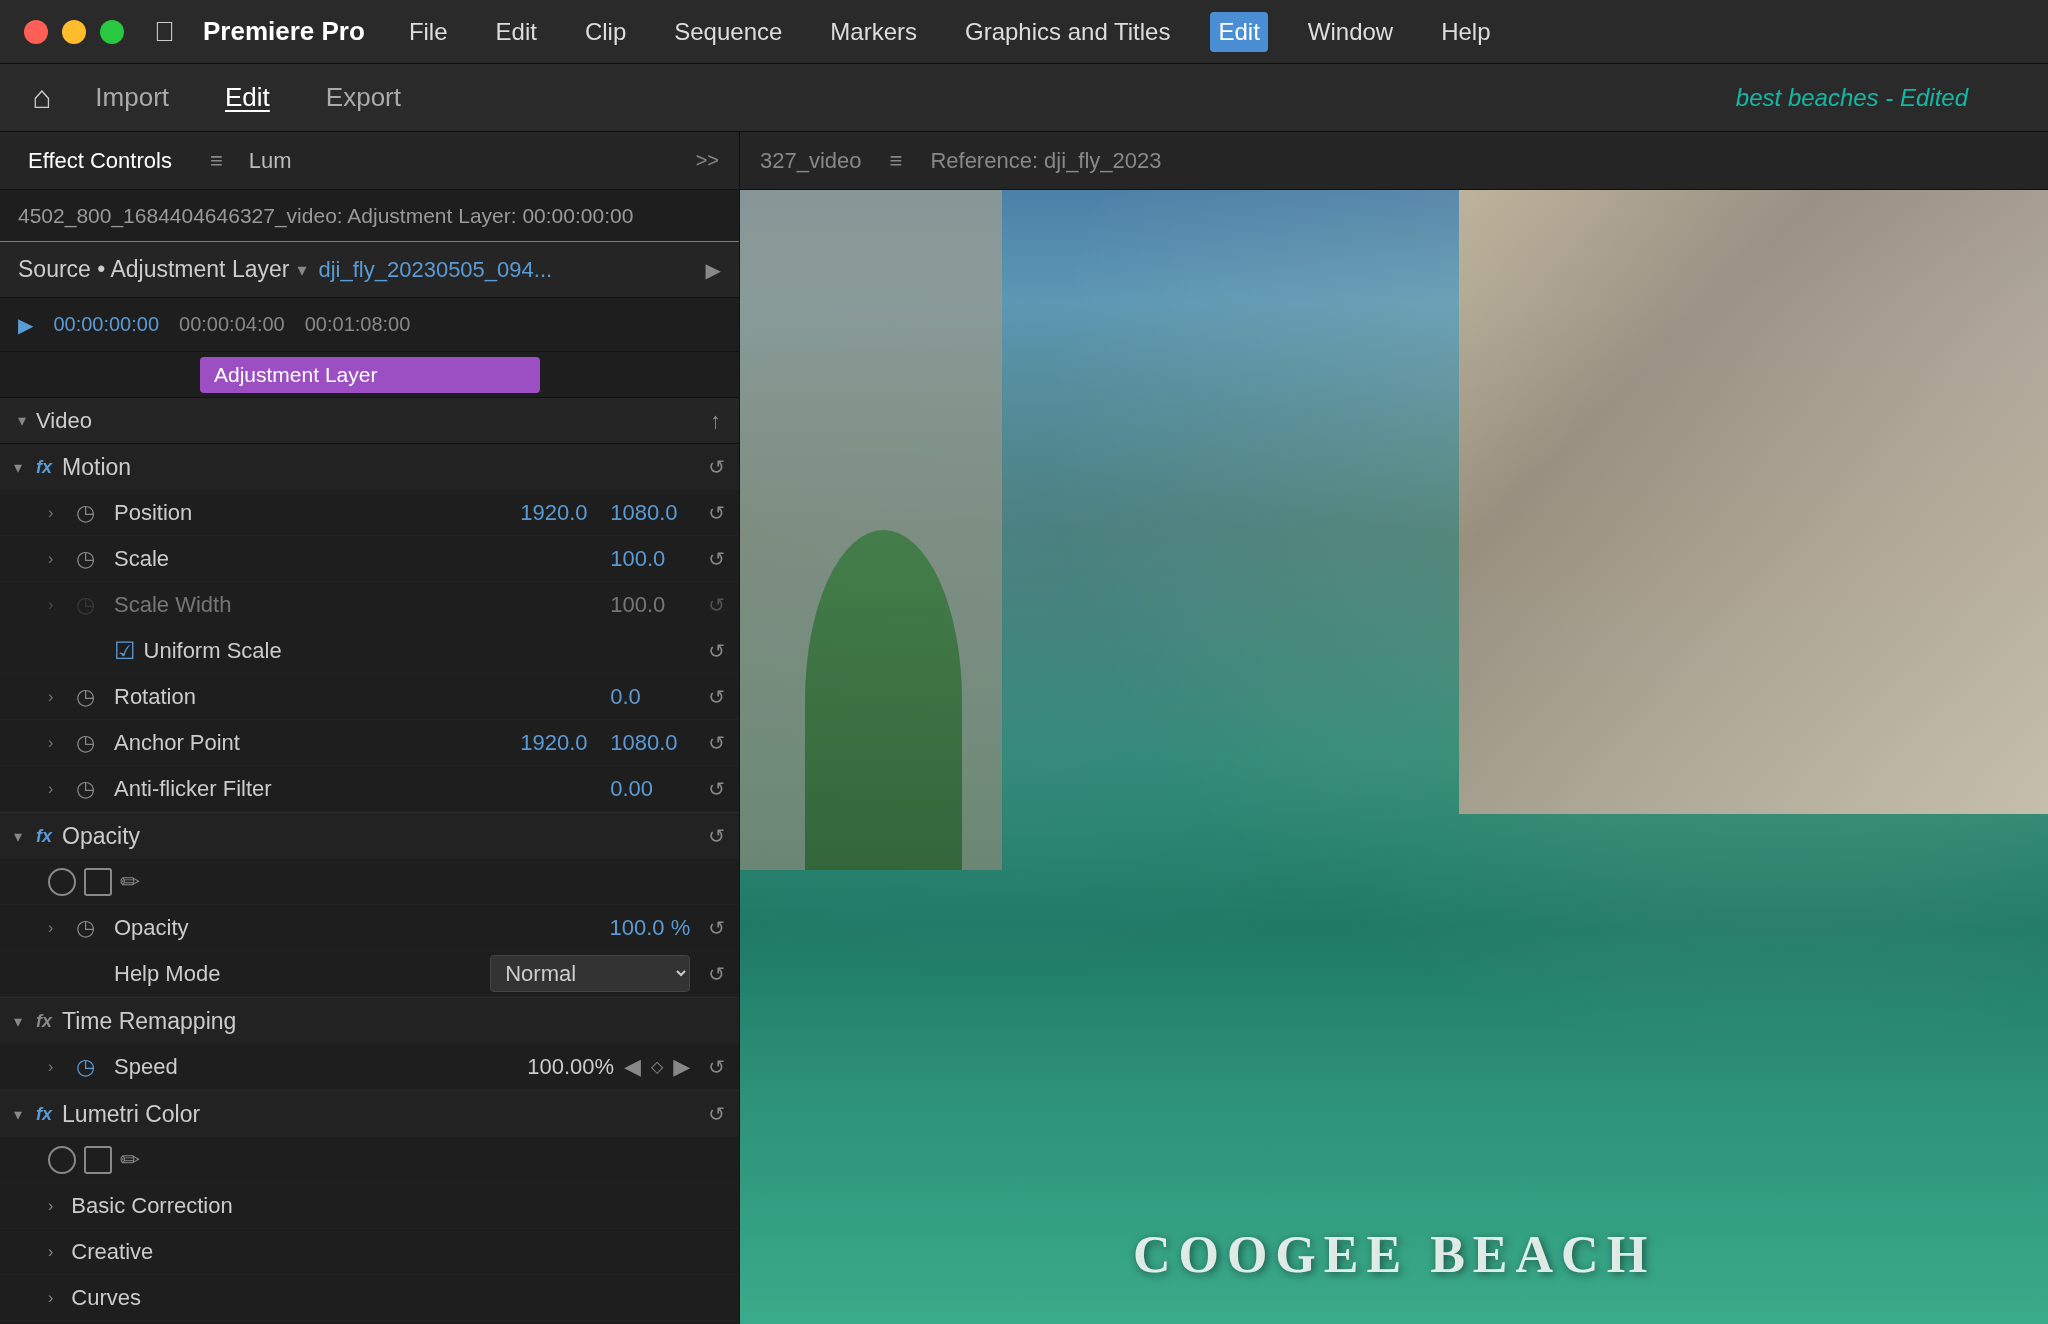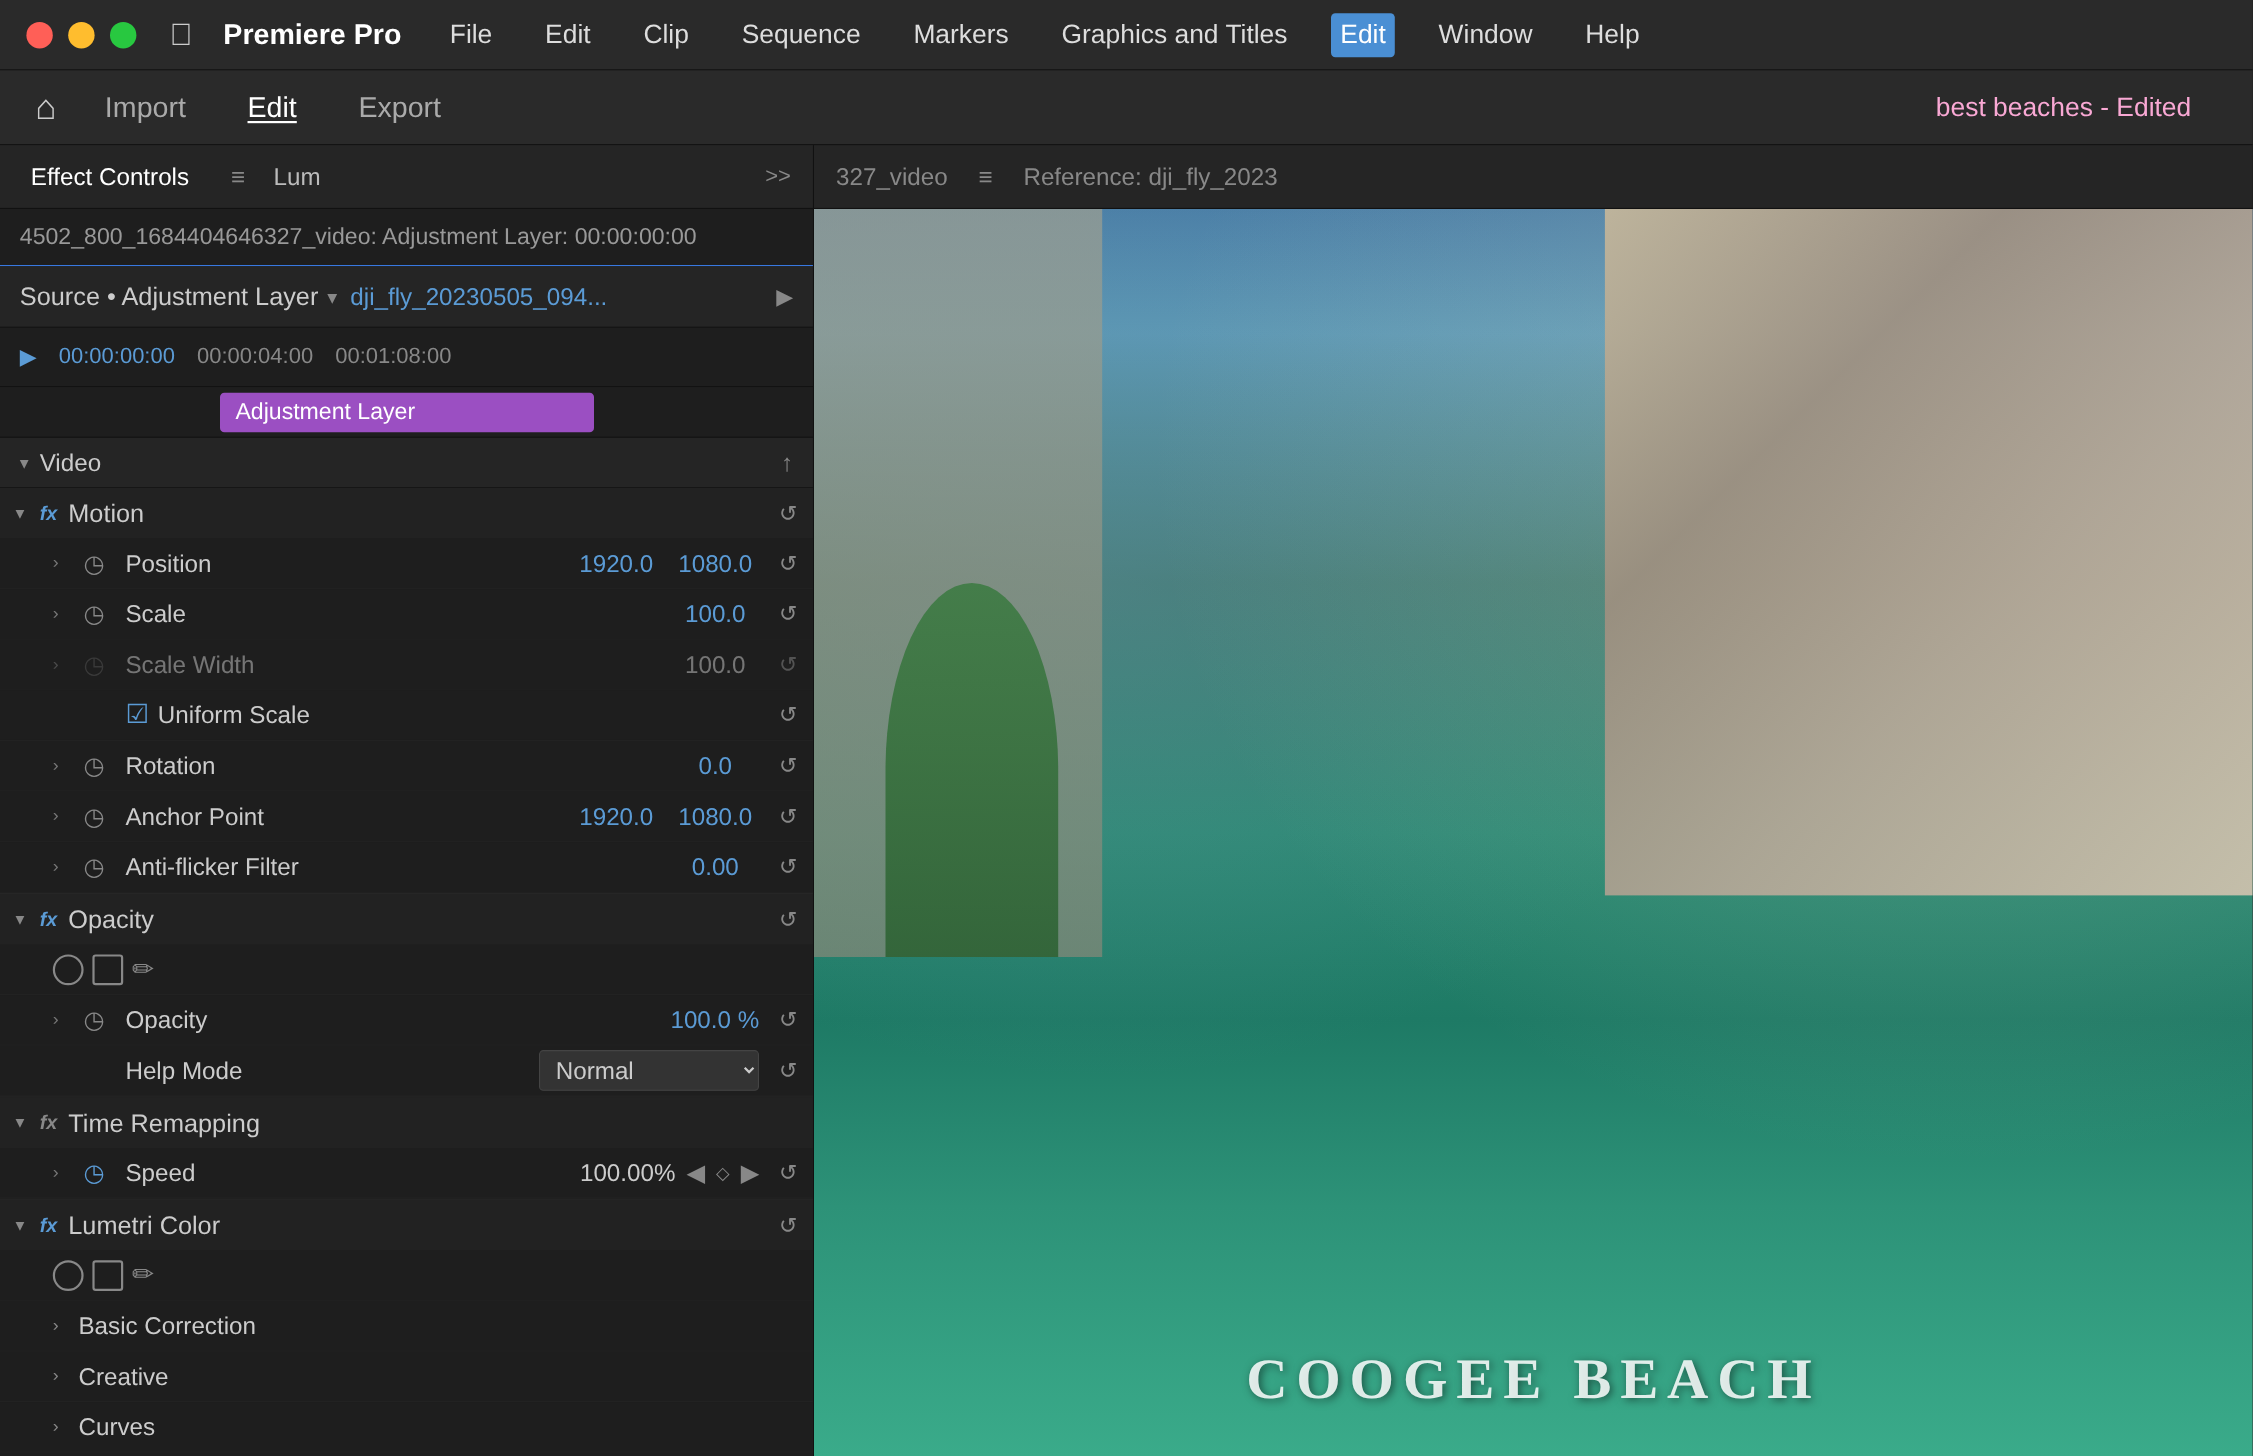--- a/index.html
+++ b/index.html
@@ -80,23 +80,24 @@
       cursor: pointer;
       padding: 8px 12px;
     }
     .toolbar2-btn.active {
       color: #fff;
       text-decoration: underline;
       text-underline-offset: 4px;
     }
     .project-title {
       font-size: 24px;
-      color: #f9a8d4;
+      color: #14b8a6;
       margin-left: auto;
-      margin-right: 24px;
+      margin-right: 48px;
+      font-style: italic;
     }
 
     
     .main-area {
       display: flex;
       width: 100%;
       height: calc(1324px - 64px - 68px);
     }
 
     
@@ -253,21 +254,21 @@
       display: flex;
       align-items: center;
       padding: 0 14px 0 48px;
       gap: 10px;
       background: #1e1e1e;
       border-bottom: 1px solid #222;
     }
     .prop-expand { color: #777; font-size: 16px; width: 18px; cursor: pointer; }
     .prop-icon { font-size: 22px; color: #888; width: 28px; }
     .prop-name { font-size: 22px; color: #ccc; flex: 1; }
-    .prop-value { font-size: 22px; color: #5b9bd5; cursor: pointer; min-width: 80px; text-align: center; }
+    .prop-value { font-size: 22px; color: #5b9bd5; cursor: pointer; min-width: 80px; text-align: left; }
     .prop-value.white { color: #ccc; }
     .prop-reset { font-size: 20px; color: #888; cursor: pointer; margin-left: 8px; }
 
     
     .prop-check {
       display: flex;
       align-items: center;
       gap: 8px;
       font-size: 22px;
       color: #ccc;

